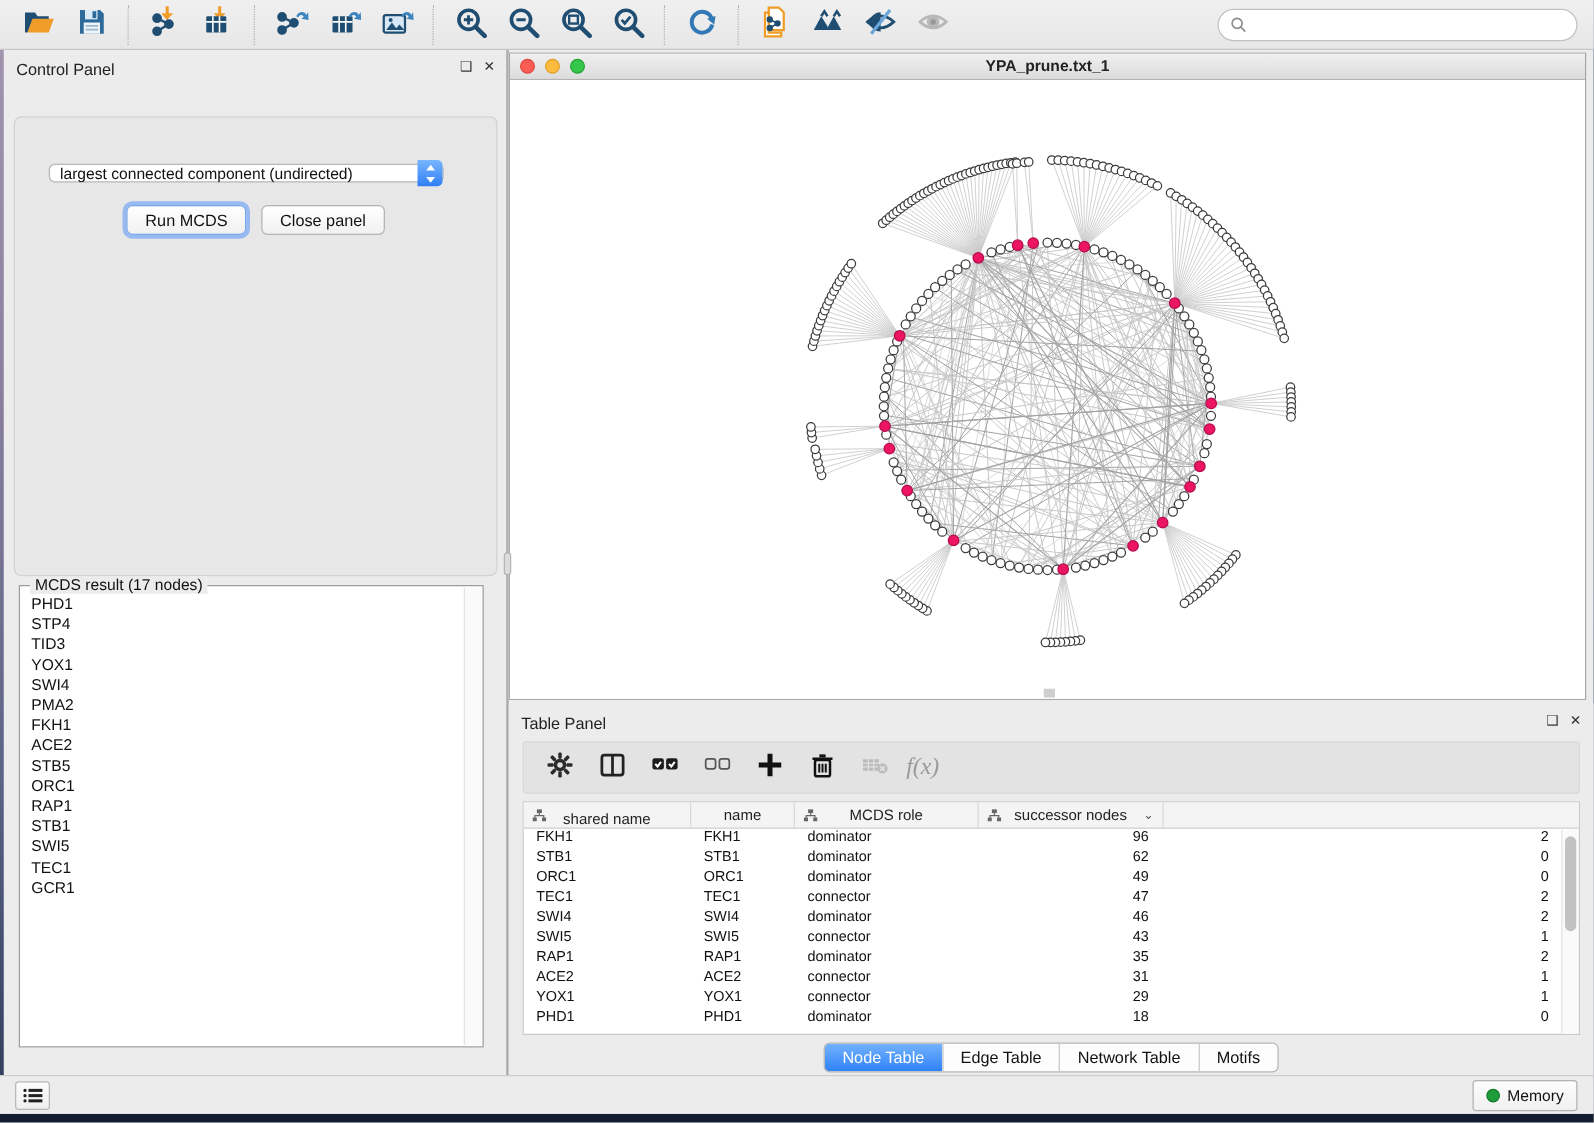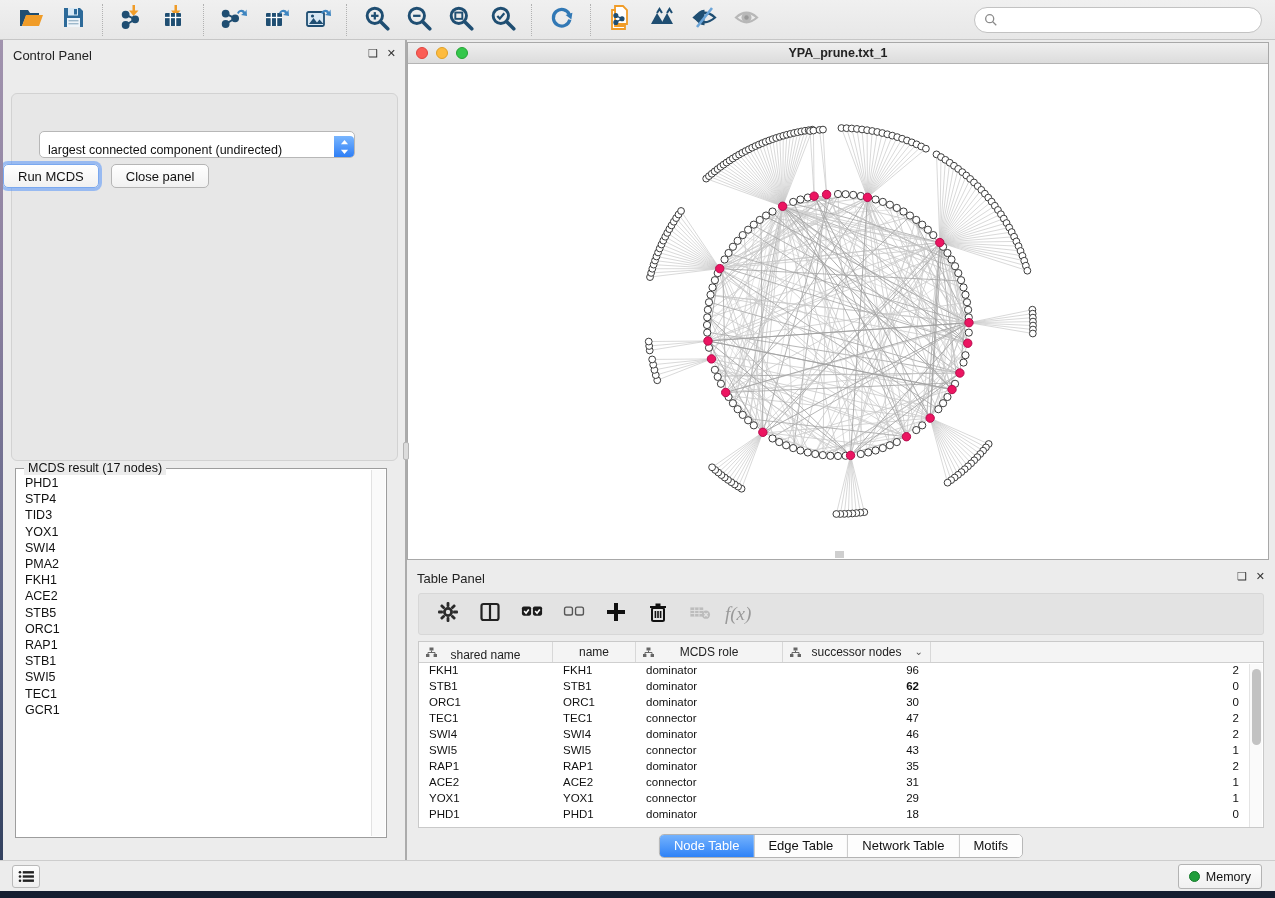--- a/index.html
+++ b/index.html
@@ -35,28 +35,28 @@
 
   .cp-tabs { position:absolute; left:50%; transform:translateX(-50%); top:33px; display:flex;
     border:1px solid #b3b3b3; border-radius:5px; background:#fdfdfd; overflow:hidden; z-index:5; }
   .cp-tab { padding:3px 13px 4px; font-size:13px; color:#222; border-left:1px solid #c9c9c9; background:#fdfdfd; cursor:default; }
   .cp-tab:first-child { border-left:none; }
   .cp-tab.active { background:linear-gradient(#74b2fd,#2e82f7); color:#fff; border-left-color:#2e82f7; }
 
   .cp-card { position:absolute; left:8px; top:53px; width:387px; height:368px;
     background:#e7e7e7; border:1px solid #d2d2d2; border-radius:6px; }
   .opt-label { position:absolute; left:0; width:100%; top:70px; text-align:center; font-size:13px; color:#111; }
-  .criterion { position:absolute; left:36px; top:91px; width:316px; height:27px;
-    background:#fff; border:1px solid #b7b7b7; border-radius:5px; display:flex; align-items:flex-end; cursor:default; }
+  .criterion { position:absolute; left:36px; top:91px; width:316px; height:15px;
+    background:#fff; border:1px solid #b7b7b7; border-radius:5px; display:flex; align-items:center; cursor:default; }
   .criterion .val { flex:1; font-size:12.5px; padding:0 8px; color:#111; white-space:nowrap; overflow:hidden; }
   .criterion .stepper { width:20px; height:21px; border-radius:0 4px 4px 0;
     background:linear-gradient(#79b6ff,#2e7ef5); display:flex; flex-direction:column;
     align-items:center; justify-content:center; color:#fff; }
   .criterion .stepper svg { width:9px; height:16px; }
-  .cp-buttons { position:absolute; left:0; width:100%; top:124px; display:flex; gap:12px; }
+  .cp-buttons { position:absolute; left:0; width:100%; top:124px; display:flex; justify-content:center; gap:12px; }
   .mac-btn { height:24px; padding:0 14px; font-size:13px; color:#111;
     background:linear-gradient(#fff,#f1f1f1); border:1px solid #b5b5b5; border-radius:5px; cursor:default; }
   .mac-btn.focused { box-shadow:0 0 0 3px rgba(87,149,250,.55); border-color:#7aa8ef; }
 
   .result-box { position:absolute; left:12px; top:428px; width:372px; height:370px;
     background:#fff; border:1px solid #9d9d9d; }
   .result-legend { position:absolute; left:8px; top:-8px; background:#ececec; padding:0 4px;
     font-size:12.5px; color:#111; }
   .result-list { position:absolute; left:0; top:6px; width:355px; height:358px; overflow:hidden;
     font-size:12.5px; color:#111; }
@@ -1145,28 +1145,28 @@
             <div class="tcell" style="width: 134px;">FKH1</div>
             <div class="tcell" style="width: 83px;">FKH1</div>
             <div class="tcell" style="width: 147px;">dominator</div>
             <div class="tcell right" style="width: 148px;">96</div>
             <div class="tcell right" style="width: 320px;">2</div>
           </div>
           <div class="trow">
             <div class="tcell" style="width: 134px;">STB1</div>
             <div class="tcell" style="width: 83px;">STB1</div>
             <div class="tcell" style="width: 147px;">dominator</div>
-            <div class="tcell right" style="width: 148px; font-weight: bold;">62</div>
+            <div class="tcell right" style="width: 148px;">62</div>
             <div class="tcell right" style="width: 320px;">0</div>
           </div>
           <div class="trow">
             <div class="tcell" style="width: 134px;">ORC1</div>
             <div class="tcell" style="width: 83px;">ORC1</div>
             <div class="tcell" style="width: 147px;">dominator</div>
-            <div class="tcell right" style="width: 148px;">30</div>
+            <div class="tcell right" style="width: 148px;">49</div>
             <div class="tcell right" style="width: 320px;">0</div>
           </div>
           <div class="trow">
             <div class="tcell" style="width: 134px;">TEC1</div>
             <div class="tcell" style="width: 83px;">TEC1</div>
             <div class="tcell" style="width: 147px;">connector</div>
             <div class="tcell right" style="width: 148px;">47</div>
             <div class="tcell right" style="width: 320px;">2</div>
           </div>
           <div class="trow">

